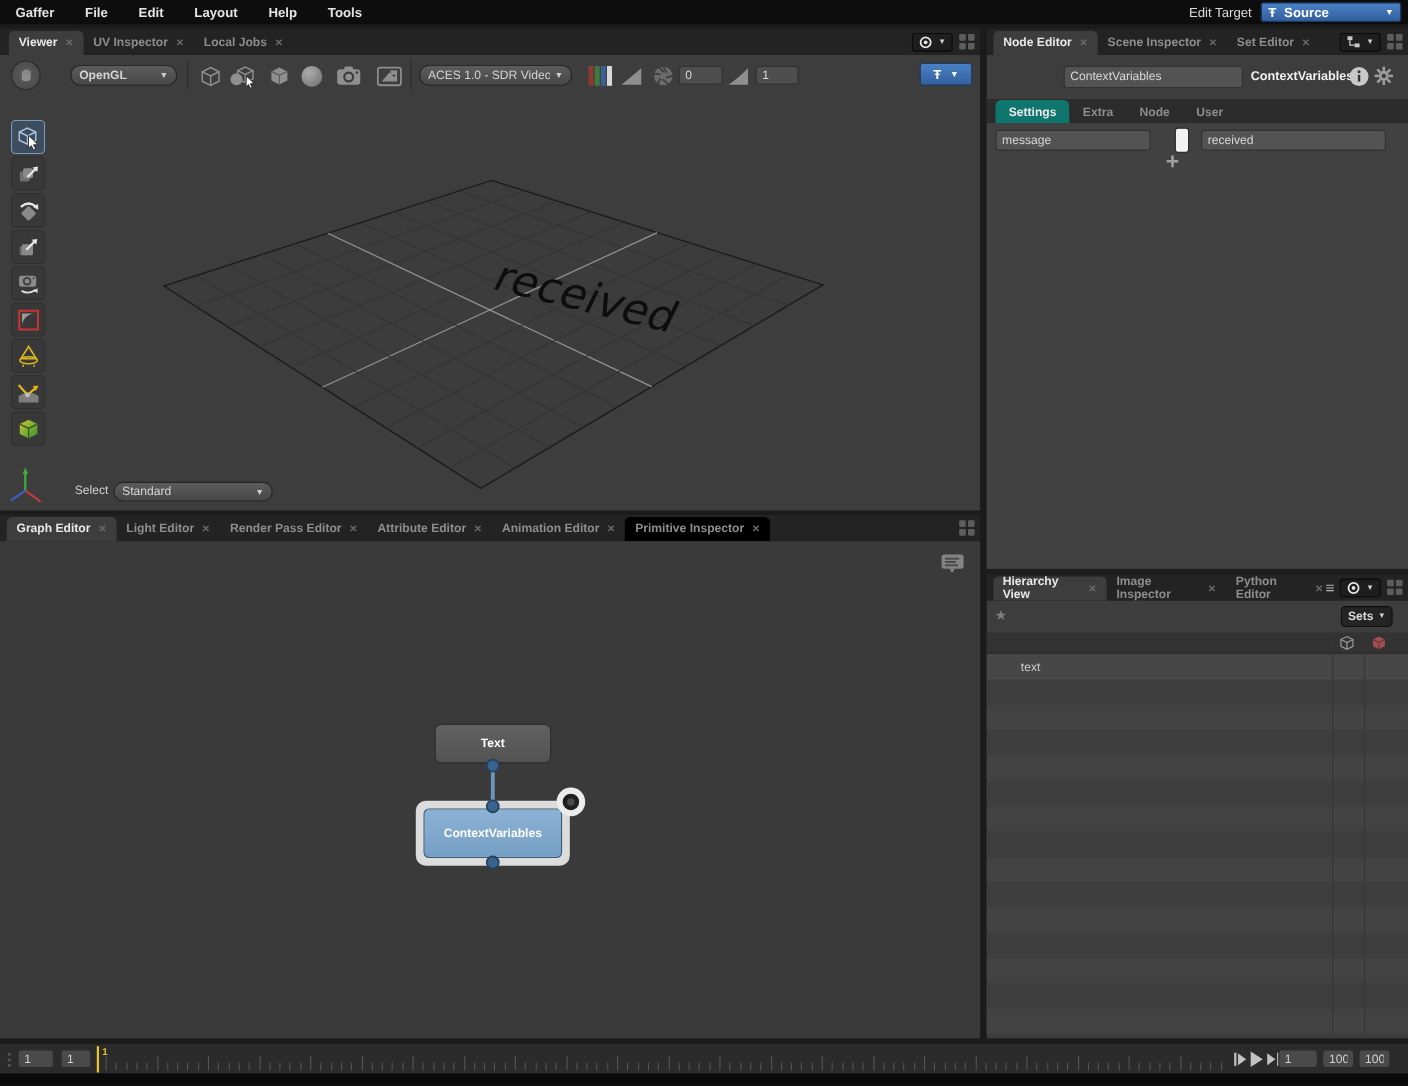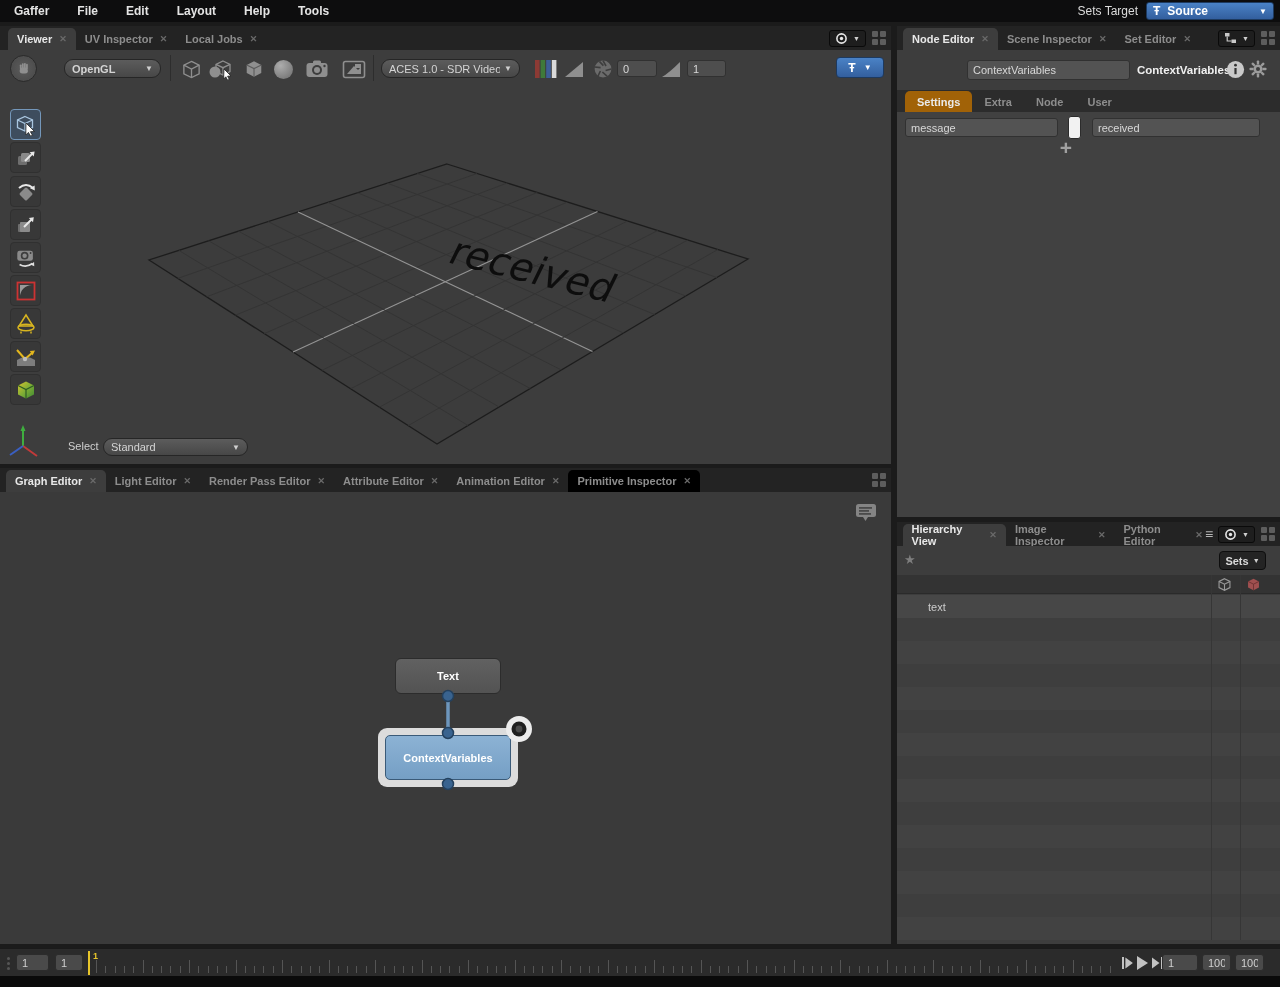--- a/index.html
+++ b/index.html
@@ -45,21 +45,21 @@
   .tool-btn.active { background:#3e4d5e; border:1px solid #7497ba; }
 
   
   .gnode { position:absolute; display:flex; align-items:center; justify-content:center; font-size:11px; font-weight:bold; color:#fff; border-radius:6px; }
   #node-text { left:395px; top:166px; width:106px; height:36px; background:linear-gradient(#616161,#535353); border:1px solid #2c2c2c; }
   #node-cv-sel { position:absolute; left:378px; top:236px; width:140px; height:59px; background:#dcdcdc; border-radius:9px; }
   #node-cv { left:385px; top:243px; width:126px; height:45px; background:linear-gradient(#8cb2d4,#759fc5); border:1px solid #3a5a78; border-radius:5px; }
 
   
   .subtab { height:21px; display:flex; align-items:center; padding:0 12px; border-radius:5px 5px 0 0; color:#8d8d8d; font-size:11px; font-weight:bold; }
-  .subtab.active { background:#a16207; color:#eaeaea;justify-content:center; }
+  .subtab.active { background:#0f766e; color:#eaeaea;justify-content:center; }
 
   
   #hv-header { position:absolute; left:0; top:29px; right:0; height:19px; background:#333333; border-bottom:1px solid #2a2a2a; color:#dedede; font-size:11px; font-weight:bold; }
   .hv-row { position:absolute; left:0; right:0; height:23px; font-size:11px; color:#cccccc; display:flex; align-items:center; }
   .hv-col-line { position:absolute; top:29px; bottom:4px; width:1px; background:#363636; }
 
   
   #timeline { position:absolute; left:0; top:948px; width:1280px; height:28px; background:#2b2b2b; border-top:1px solid #1a1a1a; }
   .tl-field { position:absolute; top:5px; height:17px; background:#4a4a4a; border:1px solid #2c2c2c; border-radius:3px; color:#d0d0d0; font-size:11px; font-family:"Liberation Sans",sans-serif; padding:0 5px; outline:none; }
   .tick { position:absolute; bottom:4px; width:1px; background:#555; }
@@ -73,21 +73,21 @@
 <div id="app">
 
   <div id="menubar">
     <span class="menu-item">Gaffer</span>
     <span class="menu-item">File</span>
     <span class="menu-item">Edit</span>
     <span class="menu-item">Layout</span>
     <span class="menu-item">Help</span>
     <span class="menu-item">Tools</span>
     <span class="spacer"></span>
-    <span id="edit-target-label">Sets Target</span>
+    <span id="edit-target-label">Edit Target</span>
     <div id="edit-target-btn">
       <span class="pin">Ŧ</span>
       <span class="lbl">Source</span>
       <span class="caret">▼</span>
     </div>
   </div>
 
   <div class="panel" id="viewer-panel" style="left:0; top:26px; width:891px; height:438px;">
     <div class="tabstrip">
       <div style="width:8px"></div>
@@ -486,21 +486,21 @@
           </div>
         <div class="subtab">
             <span>Node</span>
           </div>
         <div class="subtab">
             <span>User</span>
           </div>
       </div>
       <div style="position:absolute;left:0;top:62px;right:0;bottom:0;background:#414141;">
         <div>
-          <input class="txtfield" readonly="" style="position: absolute; left: 8px; top: 6px; width: 153px; height: 19px;" value="message">
+          <input class="txtfield" readonly="" style="position: absolute; left: 8px; top: 6px; width: 141px; height: 19px;" value="message">
           <div style="position:absolute;left:171px;top:4px;width:13px;height:23px;background:#f2f2f2;border-radius:3px;border:1px solid #2c2c2c;"></div>
           <input class="txtfield" readonly="" style="position: absolute; left: 195px; top: 6px; width: 168px; height: 19px;" value="received">
         </div>
         <div style="position:absolute;left:160px;top:28px;width:18px;height:18px;color:#a0a0a0;font-size:21px;font-weight:bold;line-height:16px;text-align:center;">+</div>
       </div>
     </div>
   </div>
 
   <div class="panel" id="hierarchy-panel" style="left:897px; top:522px; width:383px; height:422px;">
     <div class="tabstrip">

